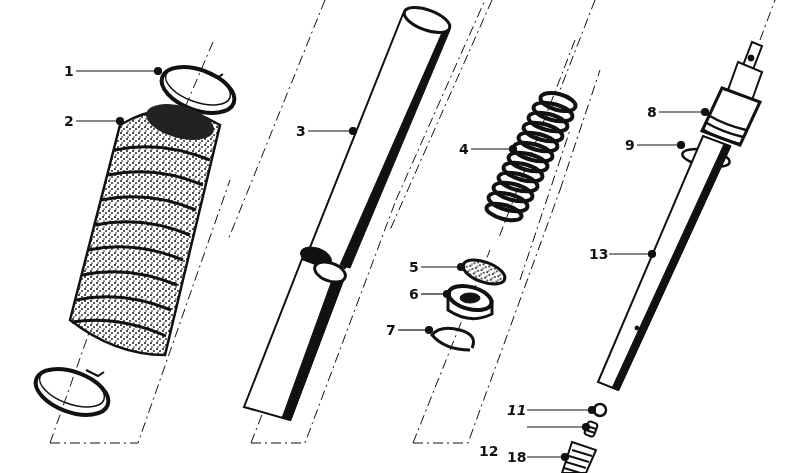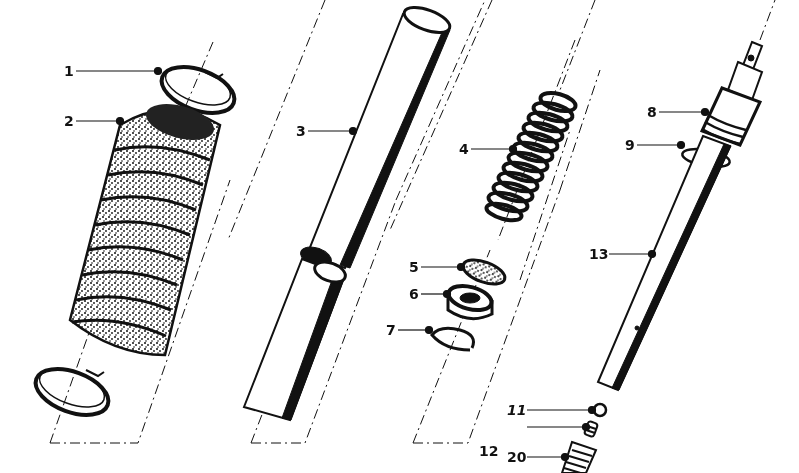--- a/index.html
+++ b/index.html
@@ -177,13 +177,13 @@
 <div class="callout-label" style="left:296px;top:131px;">3</div>
 <div class="callout-label" style="left:459px;top:149px;">4</div>
 <div class="callout-label" style="left:409px;top:267px;">5</div>
 <div class="callout-label" style="left:409px;top:294px;">6</div>
 <div class="callout-label" style="left:386px;top:330px;">7</div>
 <div class="callout-label" style="left:647px;top:112px;">8</div>
 <div class="callout-label" style="left:625px;top:145px;">9</div>
 <div class="callout-label" style="left:589px;top:254px;">13</div>
 <div class="callout-label" style="left:507px;top:410px;font-style:italic;">11</div>
 <div class="callout-label" style="left:479px;top:427px;margin-top:24px;">12</div>
-<div class="callout-label" style="left:507px;top:457px;">20</div>
+<div class="callout-label" style="left:507px;top:457px;">18</div>
 
 </body></html>

